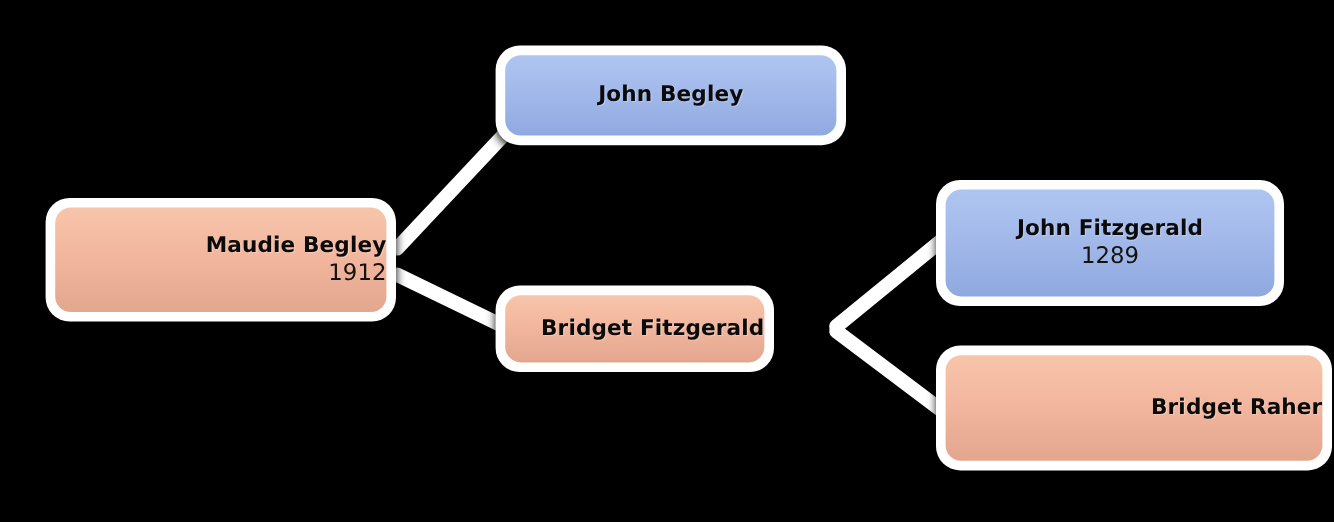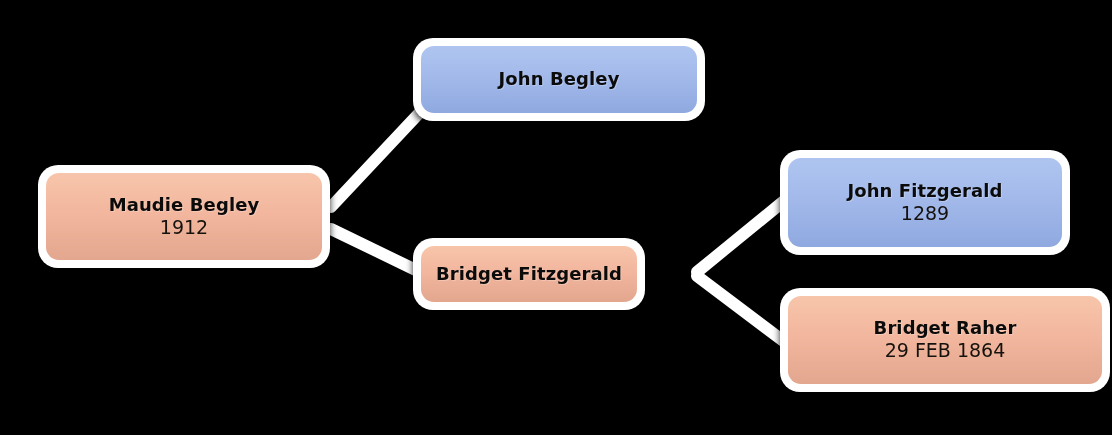--- a/index.html
+++ b/index.html
@@ -45,20 +45,21 @@
     display: flex;
     flex-direction: column;
     align-items: center;
     justify-content: center;
     text-align: center;
     line-height: 1.12;
     overflow: hidden;
   }
   .node-inner.female {
     background: linear-gradient(to bottom, #f7c5ab 0%, #f2b79e 45%, #e3a68e 100%);
+    align-items: flex-end;
   }
   .node-inner.male {
     background: linear-gradient(to bottom, #afc5f0 0%, #a3b9ea 45%, #8fa9e0 100%);
   }
   .node-name {
     font-size: 18px;
     font-weight: bold;
     color: #0b0b0b;
     letter-spacing: 0.1px;
     text-shadow: 1px 1px 0 rgba(255,255,255,0.25);
@@ -109,17 +110,16 @@
   <div class="node" style="left:780px; top:150px; width:290px; height:105px;">
     <div class="node-inner male">
       <div class="node-name">John Fitzgerald</div>
       <div class="node-date">1289</div>
     </div>
   </div>
 
   <div class="node" style="left:780px; top:288px; width:330px; height:104px;">
     <div class="node-inner female">
       <div class="node-name">Bridget Raher</div>
-      <div class="node-date">29 FEB 1864</div>
     </div>
   </div>
 
 </div>
 
 </body></html>

